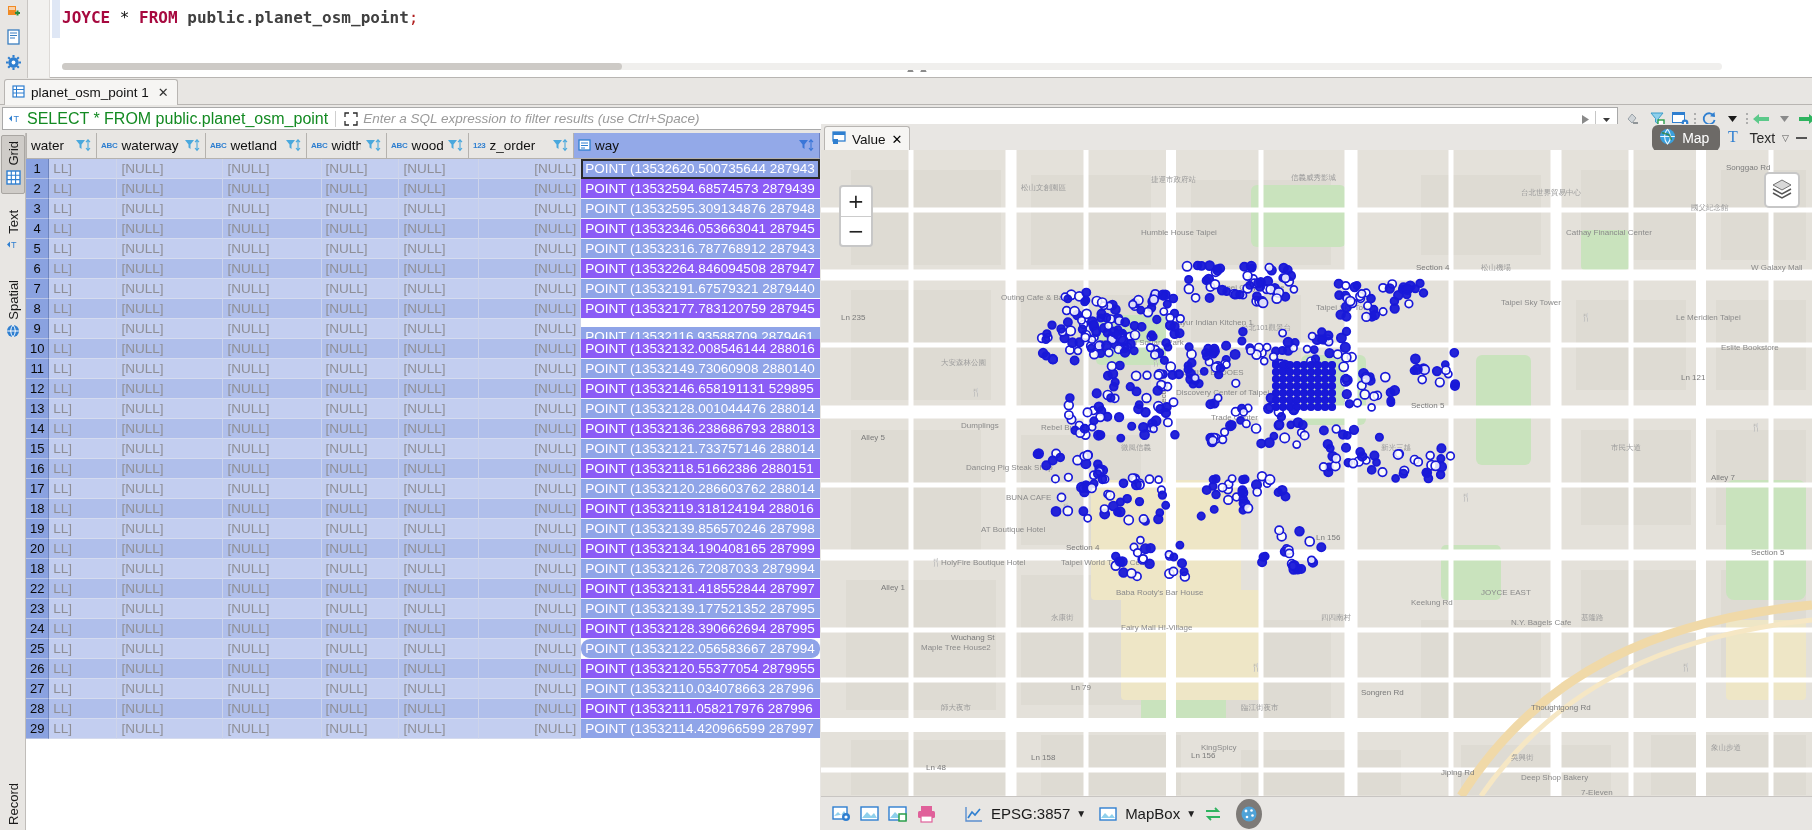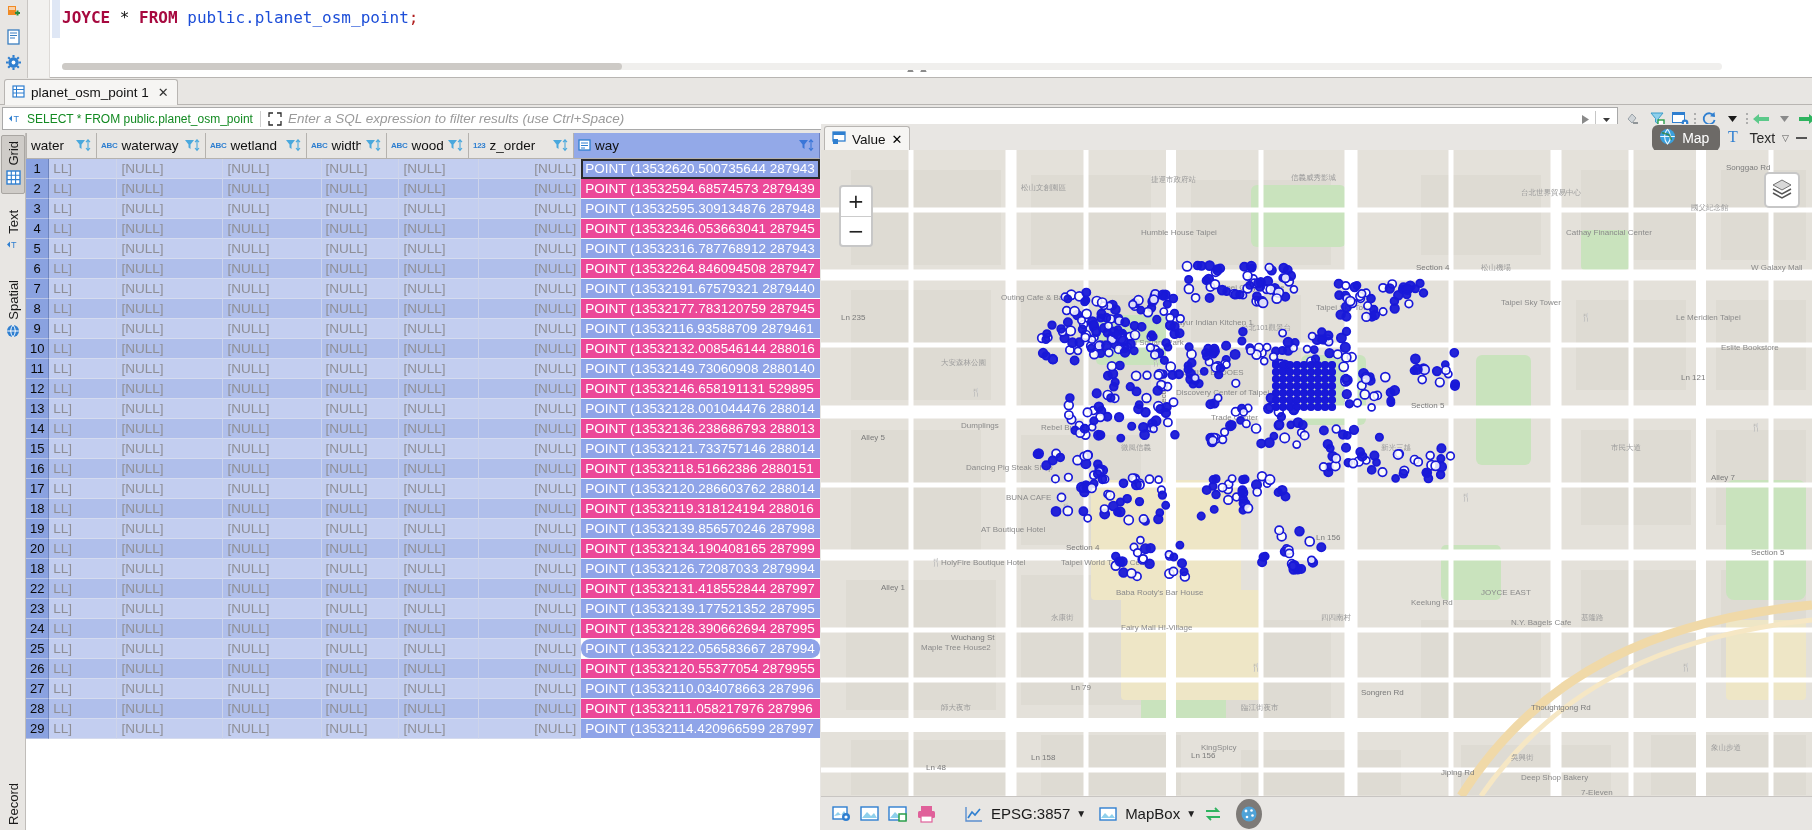--- a/index.html
+++ b/index.html
@@ -31,21 +31,21 @@
   .editor-marker {
     position:absolute; left:52px; top:0; width:8px; height:38px; background:#dfe7f5;
   }
   .sql-line {
     position: absolute; left: 62px; top: 8px;
     font-family: "DejaVu Sans Mono", monospace; font-size: 16px;
     white-space: pre;
   }
   .kw { color: #a7093f; font-weight: bold; }
   .op { color: #111; }
-  .idn { color: #1d4ed8; }
+  .idn { color: #404040; font-weight: bold; }
   .semi { color: #b01d1d; }
   .editor-hscroll {
     position:absolute; left:62px; top:63px; width:1660px; height:7px;
     background:#f0efed; border-radius:4px;
   }
   .editor-hscroll i {
     position:absolute; left:0; top:0; width:560px; height:7px;
     background:#cdcac6; border-radius:4px; display:block;
   }
   .collapse-arrows {
@@ -70,21 +70,21 @@
   .filterbar {
     position: absolute; left: 0; top: 106px; width: 1812px; height: 25px;
     background: #e8e6e3;
   }
   .filter-input {
     position: absolute; left: 2px; top: 1px; width: 1616px; height: 23px;
     background: #ffffff; border: 1px solid #a9a9a9;
     display: flex; align-items: center; gap: 5px; padding: 0 4px;
   }
   .fi-icon { width:15px; height:15px; display:flex; align-items:center; justify-content:center;}
-  .fi-query { color: #138a22; font-size: 12px; white-space: nowrap; }
+  .fi-query { color: #138a22; font-size: 16px; white-space: nowrap; }
   .fi-sep { width:1px; height:16px; background:#cfcfcf; margin:0 2px; }
   .fi-expand { width:15px; height:15px; display:flex;align-items:center;justify-content:center;}
   .fi-placeholder { color:#9a9a9a; font-style: italic; font-size:13.5px; }
   .fi-right { position:absolute; right:3px; top:2px; display:flex; align-items:center; gap:2px;}
   .fbtn { width:16px;height:19px; display:flex;align-items:center;justify-content:center; cursor:pointer;}
   .tool-right {
     position:absolute; left: 1624px; top:0px; height:25px;
     display:flex; align-items:center; gap:3px;
   }
   .tool-right .tbtn { width:20px;height:22px; display:flex;align-items:center;justify-content:center; cursor:pointer;}
@@ -141,21 +141,21 @@
     border-bottom:1px solid #d5dbee; overflow:hidden; white-space:nowrap;
   }
   .gcell.num { justify-content:flex-end; }
   .grow.even .gcell { background:#c3cef0; }
   .grow.odd  .gcell { background:#b0bfeb; }
   .gcell.way {
     color:#ffffff; font-weight:500; border-right:none;
     border-bottom:1px solid #ffffff;
   }
   .grow.even .gcell.way { background:#8fa4e8; }
-  .grow.odd  .gcell.way { background:#ec4899; }
+  .grow.odd  .gcell.way { background:#8b5cf6; }
   .grow.first .gcell.way { background:#8fa4e8; outline:2px solid #2a2a2a; outline-offset:-2px; }
 
   
   .value-panel {
     position:absolute; left:821px; top:124px; width:991px; height:706px;
     background:#e8e6e3;
   }
   .vp-tabbar { position:absolute; left:0; top:0; width:991px; height:27px; background:#e8e6e3; }
   .vp-tab {
     position:absolute; left:3px; top:2px; height:25px;
@@ -562,21 +562,21 @@
           <div class="gcell way" style="width: 246px;">POINT (13532177.783120759 287945</div>
         </div>
         <div class="grow even">
           <div class="rnum">9</div>
           <div class="gcell" style="width: 70px;">LL]</div>
           <div class="gcell" style="width: 109px;">[NULL]</div>
           <div class="gcell" style="width: 101px;">[NULL]</div>
           <div class="gcell" style="width: 80px;">[NULL]</div>
           <div class="gcell" style="width: 82px;">[NULL]</div>
           <div class="gcell num" style="width: 105px;">[NULL]</div>
-          <div class="gcell way" style="width: 246px;">POINT (13532116.93588709 2879461</div>
+          <div class="gcell way" style="width: 246px; margin-top: 8px;">POINT (13532116.93588709 2879461</div>
         </div>
         <div class="grow odd">
           <div class="rnum">10</div>
           <div class="gcell" style="width: 70px;">LL]</div>
           <div class="gcell" style="width: 109px;">[NULL]</div>
           <div class="gcell" style="width: 101px;">[NULL]</div>
           <div class="gcell" style="width: 80px;">[NULL]</div>
           <div class="gcell" style="width: 82px;">[NULL]</div>
           <div class="gcell num" style="width: 105px;">[NULL]</div>
           <div class="gcell way" style="width: 246px;">POINT (13532132.008546144 288016</div>

